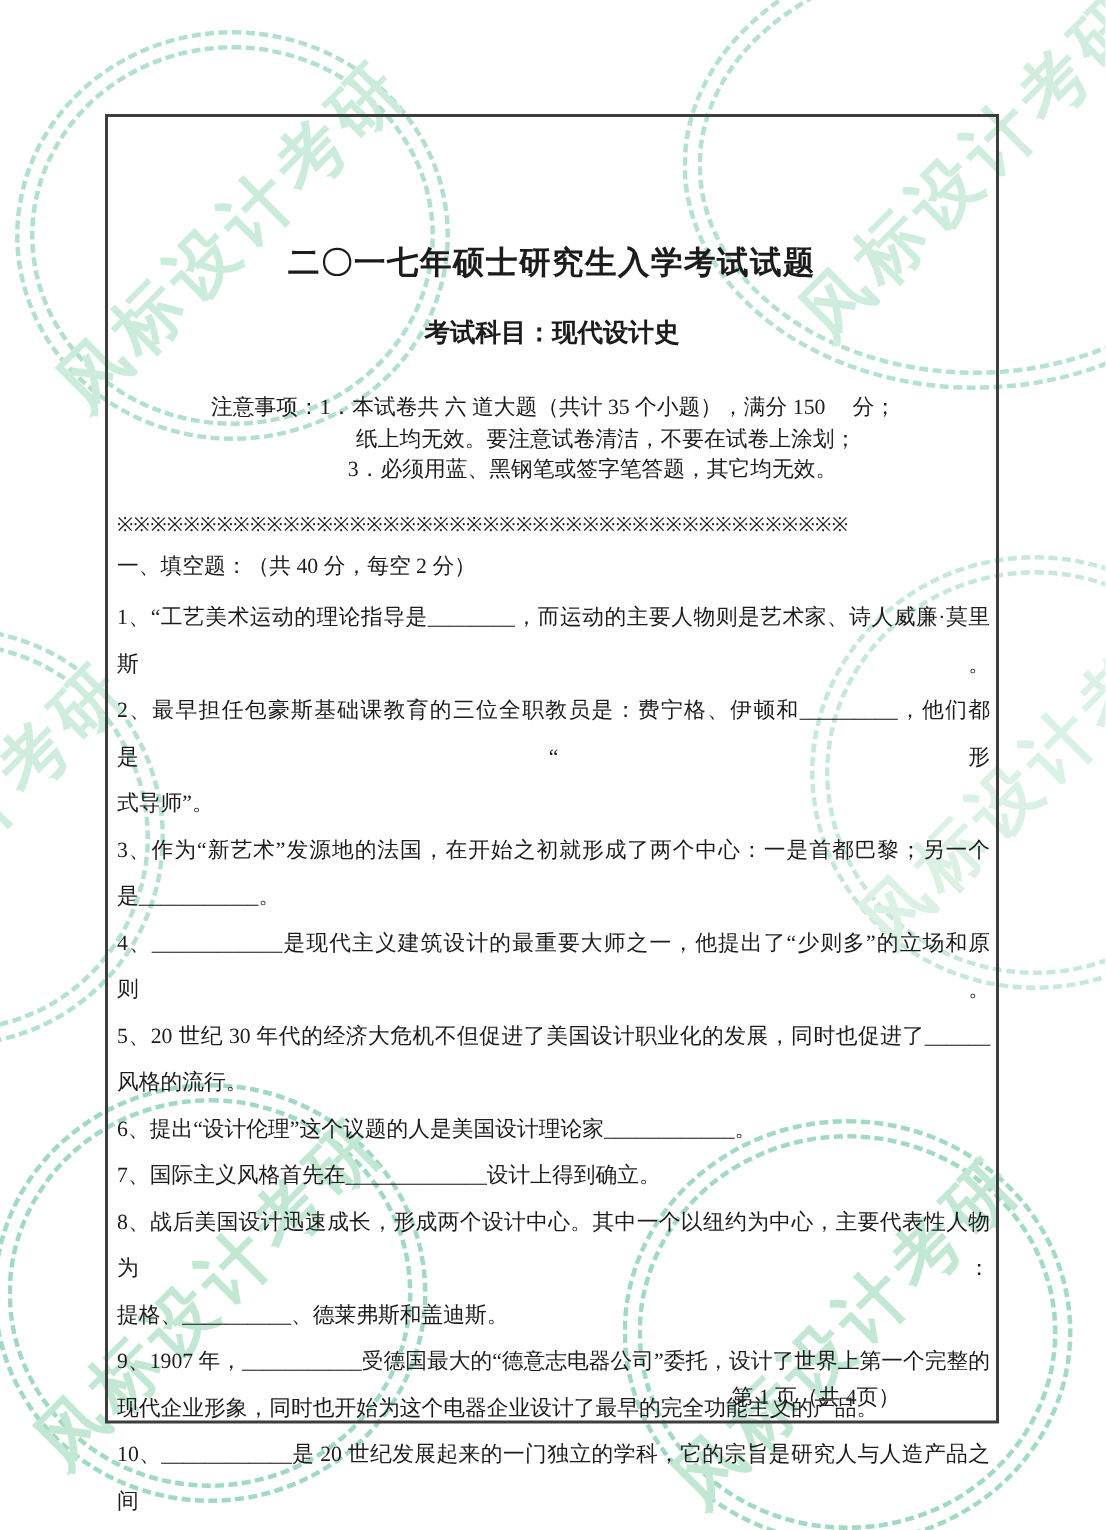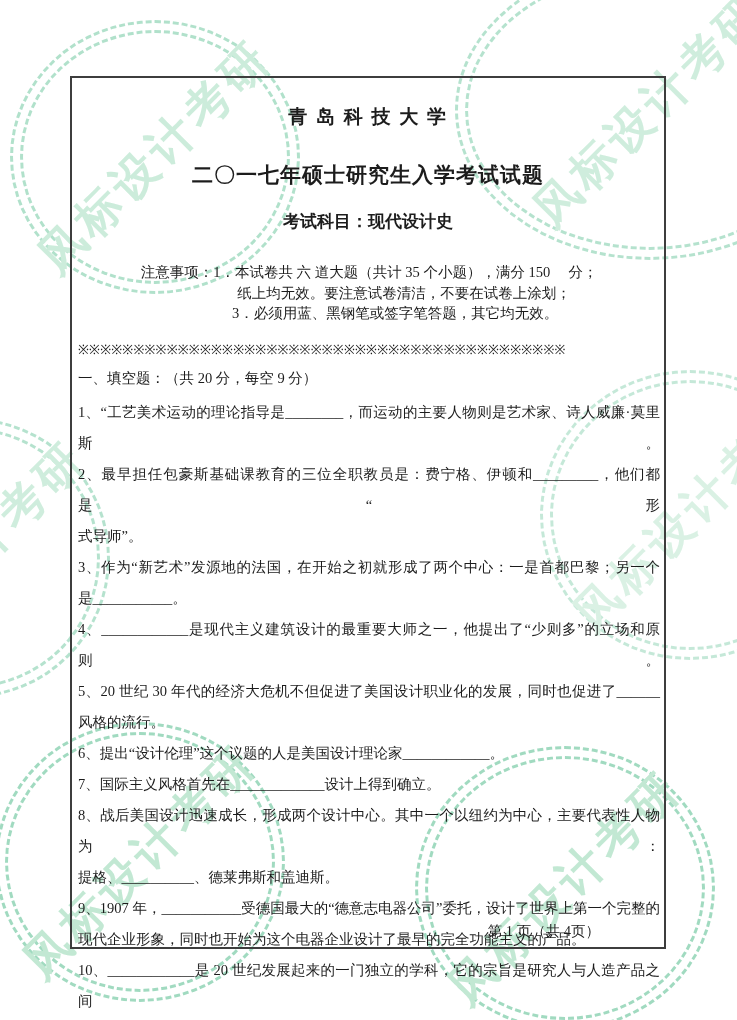--- a/index.html
+++ b/index.html
@@ -68,33 +68,32 @@
     <div class="stamp-text">风标设计考研</div>
   </div>
   <div class="stamp" style="left:415px;top:746px;width:300px;height:284px;opacity:0.9;">
     <div class="ring outer"></div>
     <div class="ring inner"></div>
     <div class="stamp-text">风标设计考研</div>
   </div>
 
   <div class="page">
 
-    <div class="abs center t1">青 岛 科 技 大 学</div>
     <div class="abs center t2">二〇一七年硕士研究生入学考试试题</div>
     <div class="abs center t3">考试科目：现代设计史</div>
 
     <div class="abs notice" id="notice-block">
         <div class="n-line" style="margin-left: 0px;">注意事项：1．本试卷共 六 道大题（共计 35 个小题），满分 150　 分；</div>
         <div class="n-line" style="margin-left: 70px;">纸上均无效。要注意试卷清洁，不要在试卷上涂划；</div>
         <div class="n-line" style="margin-left: 52px;">3．必须用蓝、黑钢笔或签字笔答题，其它均无效。</div>
       </div>
 
     <div class="abs sep">※※※※※※※※※※※※※※※※※※※※※※※※※※※※※※※※※※※※※※※※※※※※</div>
 
-    <div class="abs sec-head">一、填空题：（共 20 分，每空 9 分）</div>
+    <div class="abs sec-head">一、填空题：（共 40 分，每空 2 分）</div>
 
     <div class="abs questions" id="questions-block">
         <div class="q-line full">1、“工艺美术运动的理论指导是________，而运动的主要人物则是艺术家、诗人威廉·莫里斯。</div>
         <div class="q-line full">2、最早担任包豪斯基础课教育的三位全职教员是：费宁格、伊顿和_________，他们都是“形</div>
         <div class="q-line">式导师”。</div>
         <div class="q-line full">3、作为“新艺术”发源地的法国，在开始之初就形成了两个中心：一是首都巴黎；另一个</div>
         <div class="q-line">是___________。</div>
         <div class="q-line full">4、____________是现代主义建筑设计的最重要大师之一，他提出了“少则多”的立场和原则。</div>
         <div class="q-line full">5、20 世纪 30 年代的经济大危机不但促进了美国设计职业化的发展，同时也促进了______</div>
         <div class="q-line">风格的流行。</div>

